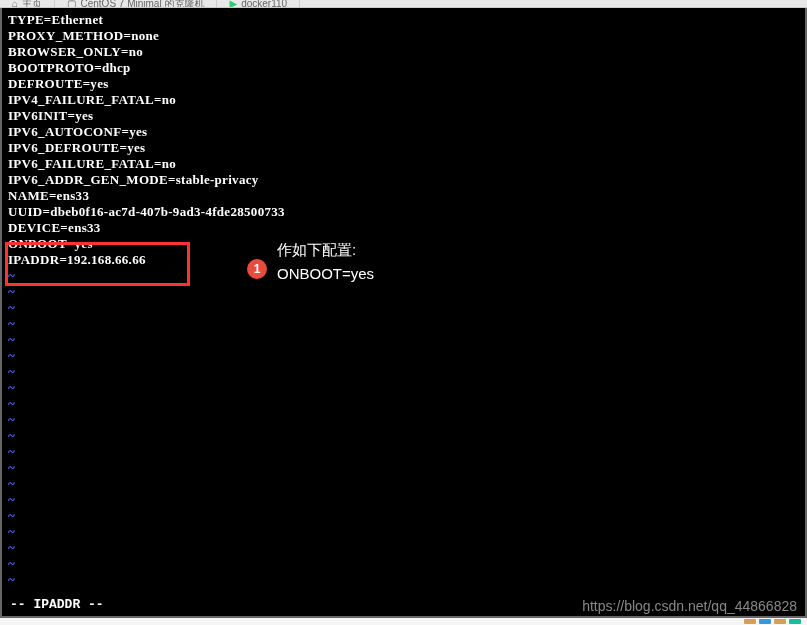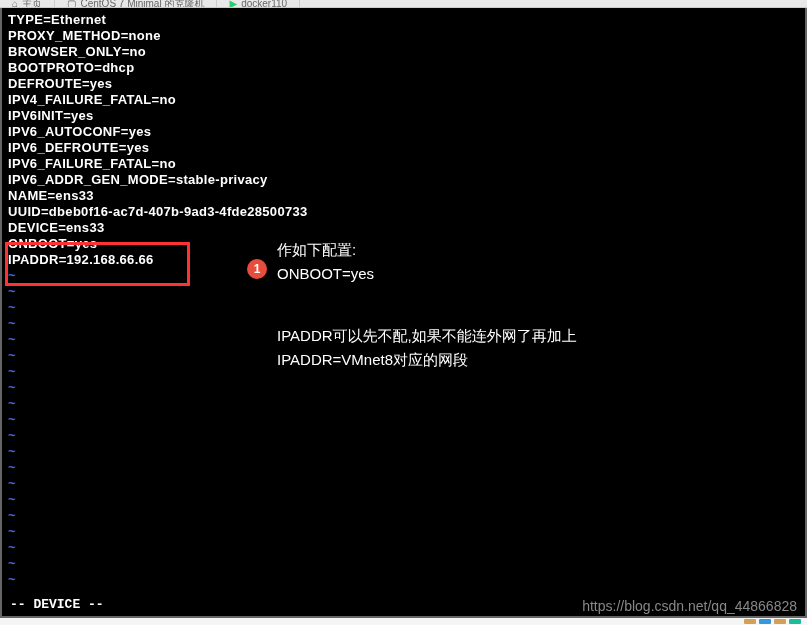--- a/index.html
+++ b/index.html
@@ -35,21 +35,21 @@
     }
     .terminal-container {
       background: #000;
       width: 100%;
       height: 610px;
       position: relative;
       border: 2px solid #666;
       border-top: none;
     }
     .terminal {
-      font-family: Liberation Sans, sans-serif;
+      font-family: Liberation Serif, serif;
       font-size: 13px;
       color: #fff;
       padding: 4px 6px;
       line-height: 16px;
       white-space: pre;
       font-weight: bold;
       letter-spacing: 0.3px;
     }
     .tilde {
       color: #4169E1;
@@ -181,26 +181,22 @@
 
   <div class="annotation-badge" style="top:251px;left:245px">
     <span>1</span>
   </div>
 
   <div class="annotation-text" style="top:230px;left:275px">
     <div>作如下配置:</div>
     <div>ONBOOT=yes</div>
   </div>
 
-  <div class="annotation-text" style="top:316px;left:275px">
-    <div>IPADDR可以先不配,如果不能连外网了再加上</div>
-    <div>IPADDR=VMnet8对应的网段</div>
-  </div>
-
-  <div class="insert-mode">-- DEVICE --</div>
+
+  <div class="insert-mode">-- IPADDR --</div>
 
   <div class="watermark">https://blog.csdn.net/qq_44866828</div>
 </div>
 
 <div class="bottom-bar">
   <div class="mini-icon m1"></div>
   <div class="mini-icon m2"></div>
   <div class="mini-icon m3"></div>
   <div class="mini-icon m4"></div>
 </div>

